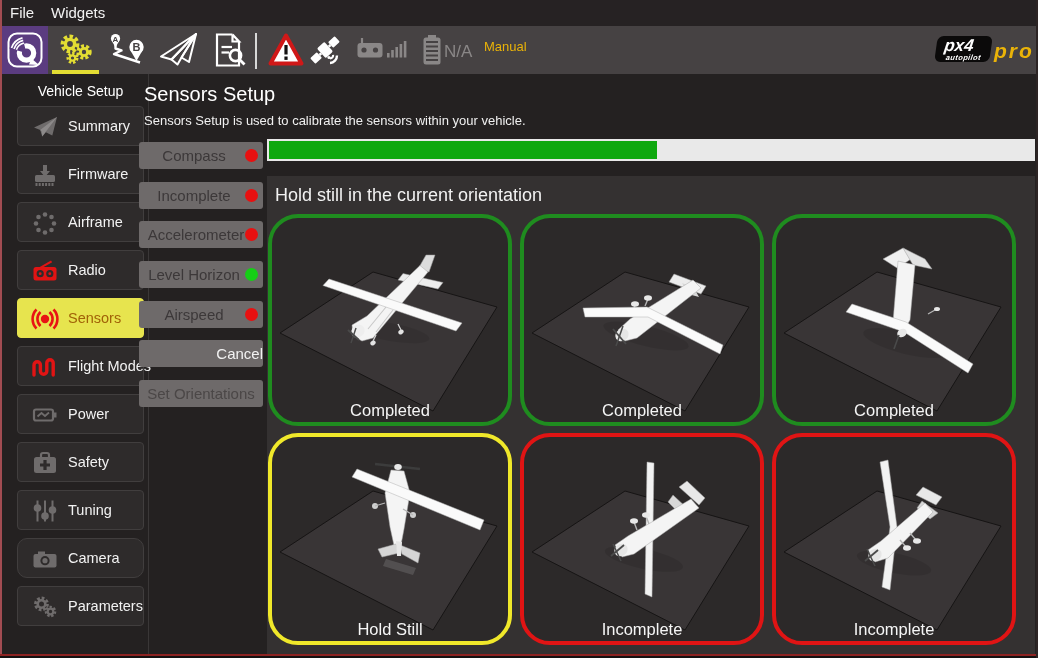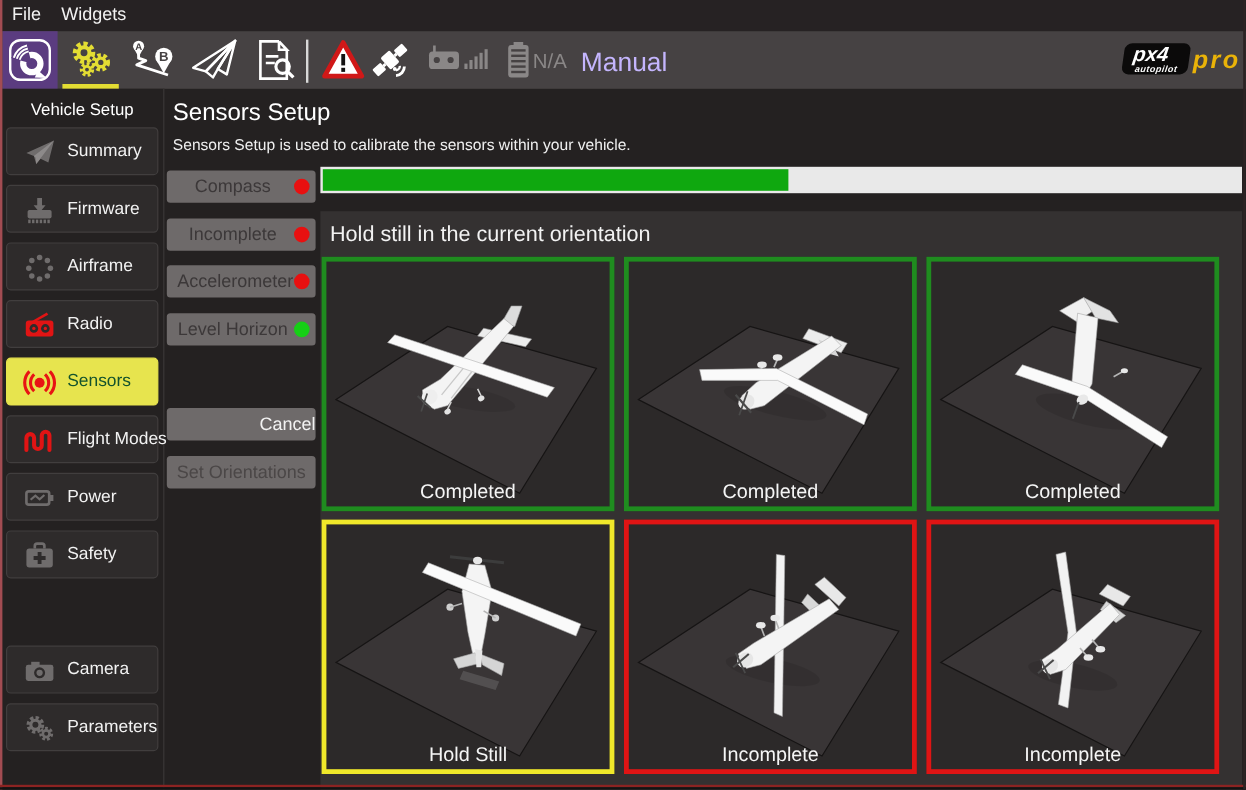--- a/index.html
+++ b/index.html
@@ -10,47 +10,47 @@
 
 
 #menubar { position:absolute; left:0; top:0; width:1038px; height:26px; background:#262223; color:#f2f2f2; font-size:15px; }
 #menubar span { position:absolute; top:4px; }
 
 
 #toolbar { position:absolute; left:0; top:26px; width:1038px; height:48px; background:#464243; }
 #qgctile { position:absolute; left:2px; top:0; width:46px; height:48px; background:#5b3c80; }
 #gearline { position:absolute; left:52px; top:44px; width:47px; height:4px; background:#e3dd33; }
 .ticon { position:absolute; top:0; }
-#manualtxt { position:absolute; left:484px; top:13px; color:#c4b5fd; font-size:22px; }
+#manualtxt { position:absolute; left:484px; top:13px; color:#eab308; font-size:13px; }
 #natxt { position:absolute; left:444px; top:16px; color:#8a8787; font-size:17px; }
 #px4box { position:absolute; left:936px; top:10px; width:55px; height:26px; background:#0b0a0a; border-radius:6px; transform:skewX(-8deg); }
 #px4box .px4t { position:absolute; left:8px; top:0px; color:#fff; font-size:17px; font-weight:bold; font-style:italic; letter-spacing:0px; }
 #px4box .apt { position:absolute; left:11px; top:16.5px; color:#fff; font-size:7.5px; font-weight:bold; font-style:italic; letter-spacing:0.4px; }
 #protxt { position:absolute; left:994px; top:13px; color:#eab308; font-size:21px; font-weight:bold; font-style:italic; letter-spacing:2px; }
 
 
-#sidebar { position:absolute; left:0; top:74px; width:137px; height:584px; background:#242121; border-right:1px solid #3a3737; }
+#sidebar { position:absolute; left:12px; top:74px; width:137px; height:584px; background:#242121; border-right:1px solid #3a3737; }
 #vsetup { position:absolute; left:0; top:9px; width:137px; text-align:center; color:#fff; font-size:14px; }
 .sbtn { position:absolute; left:5px; width:127px; height:40px; background:#2e2b2b; border:1px solid #413e3e; border-radius:4px; color:#f2f2f2; font-size:14.5px; }
 .sbtn .lbl { position:absolute; left:50px; top:11px; white-space:nowrap; }
 .sbtn svg { position:absolute; left:12px; top:5px; }
-.sbtn.sel { background:#e7e44e; border-color:#e7e44e; color:#14532d;text-decoration:underline; }
+.sbtn.sel { background:#e7e44e; border-color:#e7e44e; color:#a16207;text-decoration:underline; }
 
 
 #heading { position:absolute; left:144px; top:83px; color:#fff; font-size:20px; }
 #desc { position:absolute; left:144px; top:113px; color:#f0f0f0; font-size:13px; }
 .gbtn { position:absolute; left:139px; width:124px; height:27px; background:#6e6a6a; border-radius:3px; font-size:15px; color:#3c3839; text-align:center; line-height:27px; }
 .gbtn .dot { position:absolute; right:5px; top:7px; width:13px; height:13px; border-radius:50%; }
 .dotr { background:#e81010; }
 .dotg { background:#16cf16; }
 #progress { position:absolute; left:267px; top:139px; width:768px; height:22px; background:#e9e9e9; }
 #progfill { position:absolute; left:2px; top:2px; width:388px; height:18px; background:#0fa80f; }
 #panel { position:absolute; left:267px; top:176px; width:768px; height:541px; background:#343131; }
 #holdtxt { position:absolute; left:8px; top:9px; color:#f2f2f2; font-size:18px; }
-.cell { position:absolute; width:244px; height:212px; background:#2c2929; }
+.cell { position:absolute; width:244px; height:212px; background:#2c2929;border-radius:30px; }
 .cell svg { position:absolute; left:0; top:0; }
 .cell .clabel { position:absolute; left:0; bottom:2px; width:100%; text-align:center; color:#f5f5f5; font-size:16.5px; }
 .cgreen { border:4px solid #1f8c1f; }
 .cyellow { border:4px solid #f0e82a; }
 .cred { border:4px solid #e01414; }
 
 
 #bleft { position:absolute; left:0; top:0; width:2px; height:658px; background:#a24c52; }
 #bbottom { position:absolute; left:0; top:654px; width:1038px; height:2px; background:#8c2322; }
 #bbottom2 { position:absolute; left:0; top:656px; width:1038px; height:2px; background:#141212; }
@@ -262,22 +262,35 @@
 
     <div class="sbtn" style="top:368px;">
         <svg width="30" height="30" viewBox="0 0 30 30">
       <path d="M11,9 V7 a2,2 0 0 1 2,-2 h4 a2,2 0 0 1 2,2 v2" stroke="#6f6c6c" stroke-width="2.2" fill="none"></path>
       <rect x="4" y="9" width="22" height="16" rx="2.5" fill="#6f6c6c"></rect>
       <path d="M13.4,12 h3.2 v3.4 H20 v3.2 h-3.4 V22 h-3.2 v-3.4 H10 v-3.2 h3.4 Z" fill="#2e2b2b"></path>
     </svg>
         <span class="lbl">Safety</span>
       </div>
 
-
-    <div class="sbtn" style="top:464px;">
+    <div class="sbtn" style="top:416px;">
+        <svg width="30" height="30" viewBox="0 0 30 30">
+      <g stroke="#6f6c6c" stroke-width="2" fill="#6f6c6c">
+        <line x1="7.5" y1="4.5" x2="7.5" y2="25.5"></line>
+            <circle cx="7.5" cy="12" r="2.8"></circle>
+        <line x1="15" y1="4.5" x2="15" y2="25.5"></line>
+            <circle cx="15" cy="20" r="2.8"></circle>
+        <line x1="22.5" y1="4.5" x2="22.5" y2="25.5"></line>
+            <circle cx="22.5" cy="14" r="2.8"></circle>
+      </g>
+    </svg>
+        <span class="lbl">Tuning</span>
+      </div>
+
+    <div class="sbtn" style="top:464px;border-radius:10px;">
         <svg width="30" height="30" viewBox="0 0 30 30">
       <rect x="8" y="7.5" width="7" height="3.5" fill="#6f6c6c"></rect>
       <rect x="3.5" y="10" width="23" height="13.5" rx="2" fill="#6f6c6c"></rect>
       <circle cx="15" cy="16.7" r="4.6" fill="#2e2b2b"></circle>
       <circle cx="15" cy="16.7" r="2.6" fill="#6f6c6c"></circle>
     </svg>
         <span class="lbl">Camera</span>
       </div>
 
     <div class="sbtn" style="top:512px;text-align:right;">
@@ -293,20 +306,21 @@
       </div>
   </div>
 
   <div id="heading">Sensors Setup</div>
   <div id="desc">Sensors Setup is used to calibrate the sensors within your vehicle.</div>
 
   <div class="gbtn" style="top:142px;"><span style="margin-right:14px;text-align:center;">Compass</span><span class="dot dotr"></span></div>
   <div class="gbtn" style="top:182px;"><span style="margin-right:14px;">Incomplete</span><span class="dot dotr"></span></div>
   <div class="gbtn" style="top:221px;"><span style="margin-right:10px;">Accelerometer</span><span class="dot dotr"></span></div>
   <div class="gbtn" style="top:261px;"><span style="margin-right:14px;">Level Horizon</span><span class="dot dotg"></span></div>
+  <div class="gbtn" style="top:301px;"><span style="margin-right:14px;">Airspeed</span><span class="dot dotr"></span></div>
   <div class="gbtn" style="top:340px; color:#f2f2f2;text-align:right;">Cancel</div>
   <div class="gbtn" style="top:380px; color:#4b4747;">Set Orientations</div>
 
   <div id="progress">
       <div id="progfill"></div>
     </div>
   <div id="panel">
     <div id="holdtxt">Hold still in the current orientation</div>
 
     <div class="cell cgreen" style="left:1px; top:38px;">

